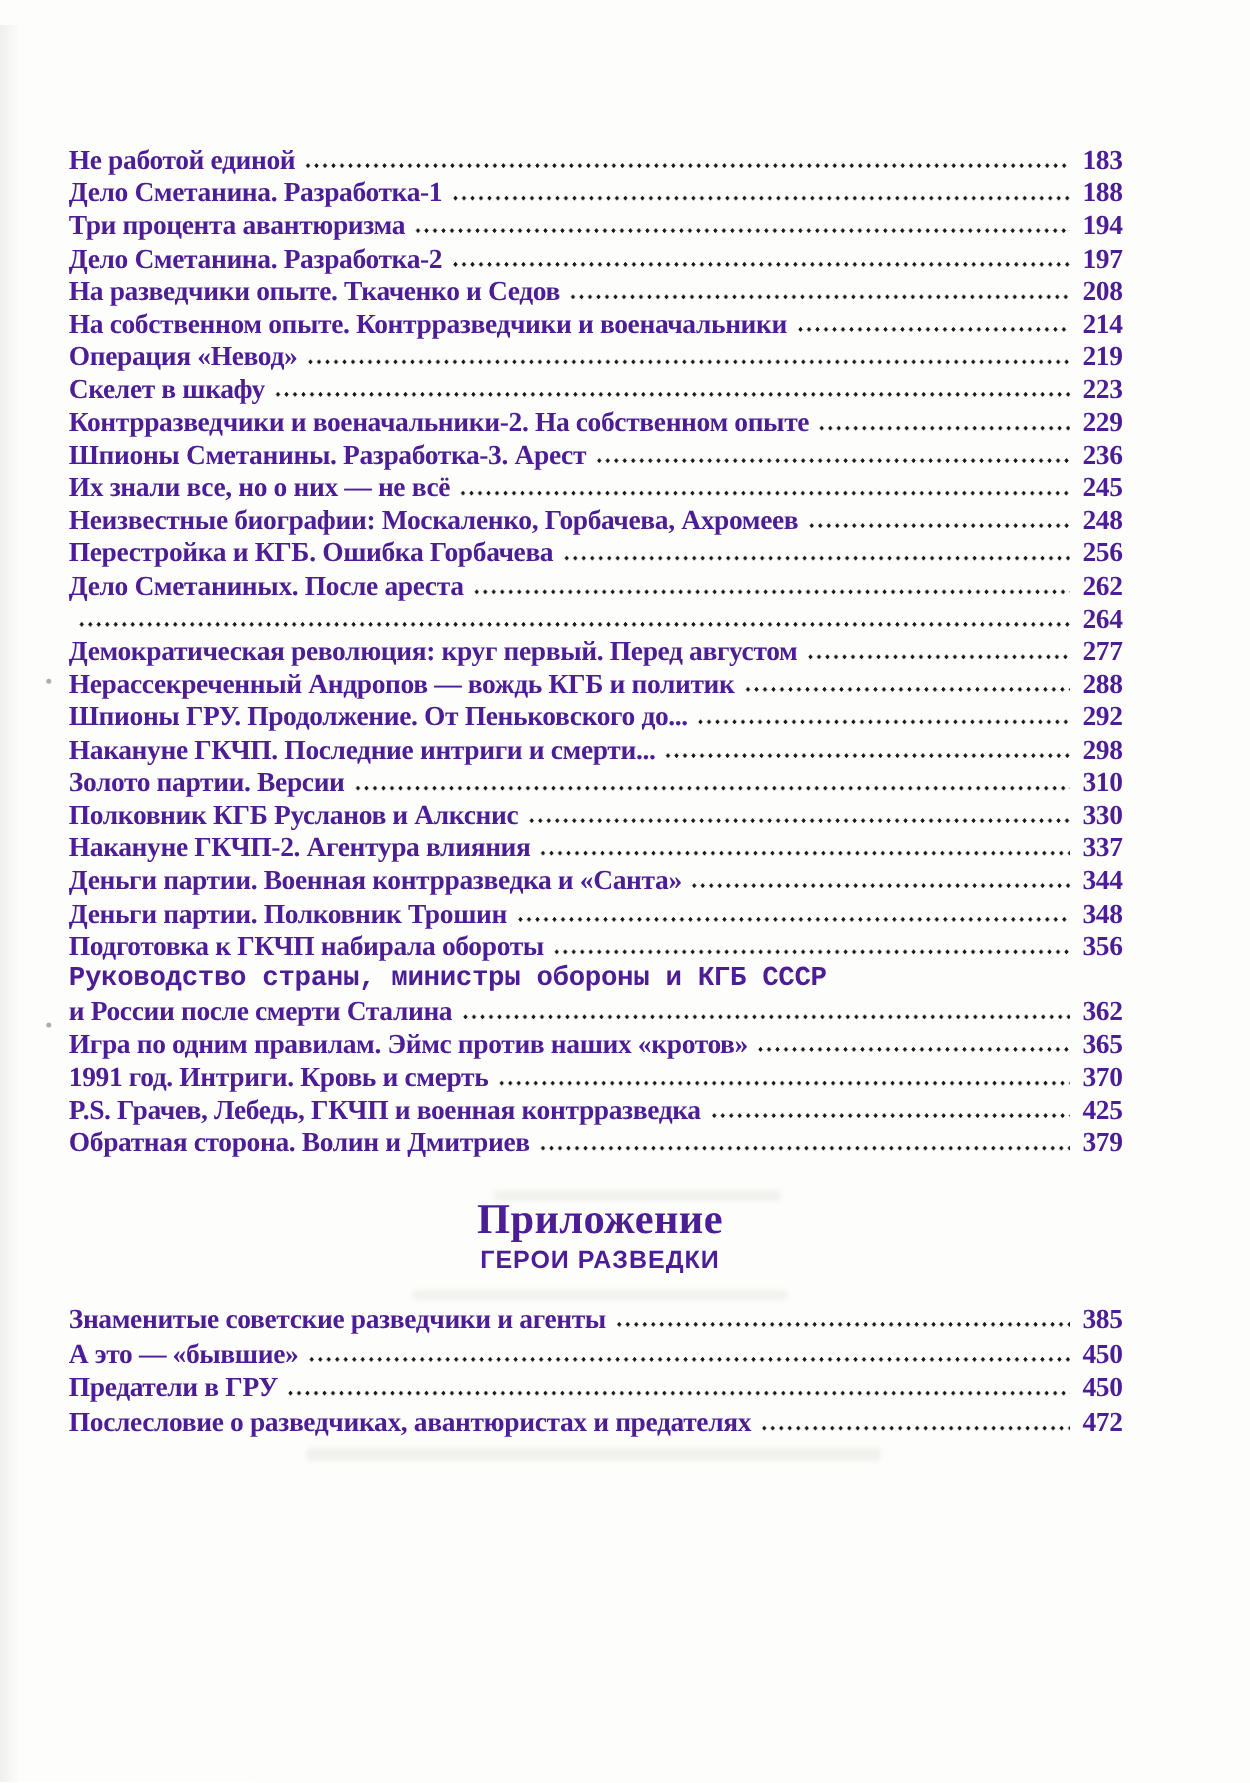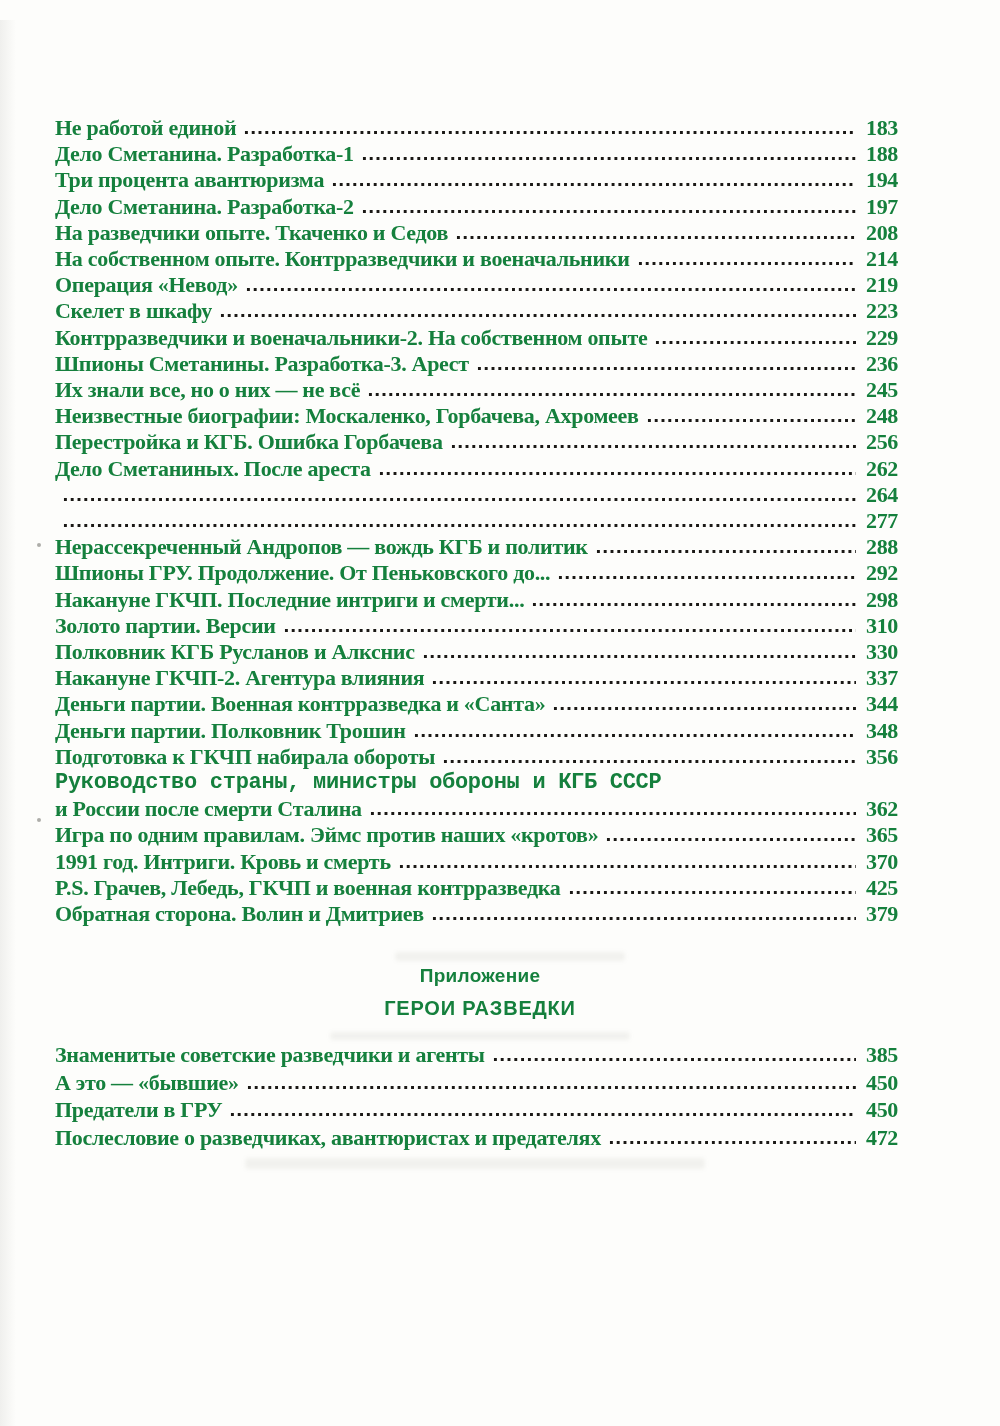--- a/index.html
+++ b/index.html
@@ -7,21 +7,21 @@
     margin: 0;
     padding: 0;
     background: #ffffff;
   }
   .page {
     position: relative;
     width: 1000px;
     height: 1426px;
     background: #fdfdfb;
     overflow: hidden;
-    color: #15803d;
+    color: #4c1d95;
     font-family: "Liberation Serif", "DejaVu Serif", serif;
   }
   
   .scan-edge {
     position: absolute;
     left: 0; top: 20px; bottom: 0;
     width: 16px;
     background: linear-gradient(to right, rgba(60,60,55,0.07), rgba(60,60,55,0.0));
     pointer-events: none;
   }
@@ -79,22 +79,22 @@
   .toc-row .pagenum {
     flex: 0 0 auto;
     min-width: 46px;
     text-align: center;
   }
   .toc-row.no-page .title { flex: 1 1 auto; font-family: Liberation Mono, monospace; }
 
   .appendix-title {
     margin: 33px 0 0 0;
     text-align: center;
-    font-family: Liberation Sans, sans-serif;
-    font-size: 19px;
+    font-family: Liberation Serif, serif;
+    font-size: 34px;
     font-weight: bold;
     line-height: 32px;
     letter-spacing: 0.3px;
   }
   .appendix-subtitle {
     margin: 0 0 17px 0;
     text-align: center;
     font-family: "Liberation Sans", "DejaVu Sans", sans-serif;
     font-size: 20px;
     font-weight: bold;
@@ -183,20 +183,21 @@
         <div class="toc-row">
     <span class="title">Дело Сметаниных. После ареста</span>
     <span class="leader"></span>
     <span class="pagenum">262</span>
   </div>
         <div class="toc-row">
     <span class="leader"></span>
     <span class="pagenum">264</span>
   </div>
         <div class="toc-row">
+    <span class="title">Демократическая революция: круг первый. Перед августом</span>
     <span class="leader"></span>
     <span class="pagenum">277</span>
   </div>
         <div class="toc-row">
     <span class="title">Нерассекреченный Андропов — вождь КГБ и политик</span>
     <span class="leader"></span>
     <span class="pagenum">288</span>
   </div>
         <div class="toc-row">
     <span class="title">Шпионы ГРУ. Продолжение. От Пеньковского до...</span>

